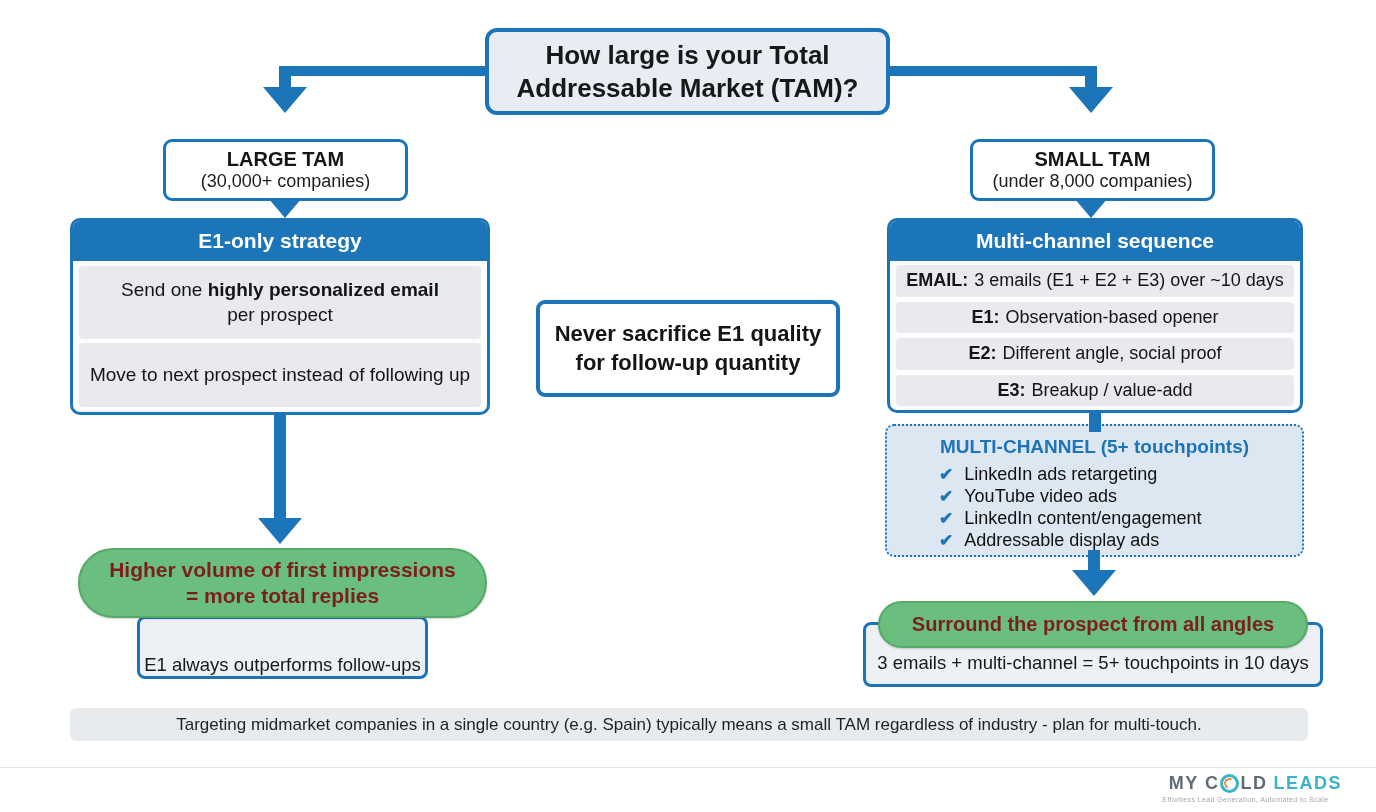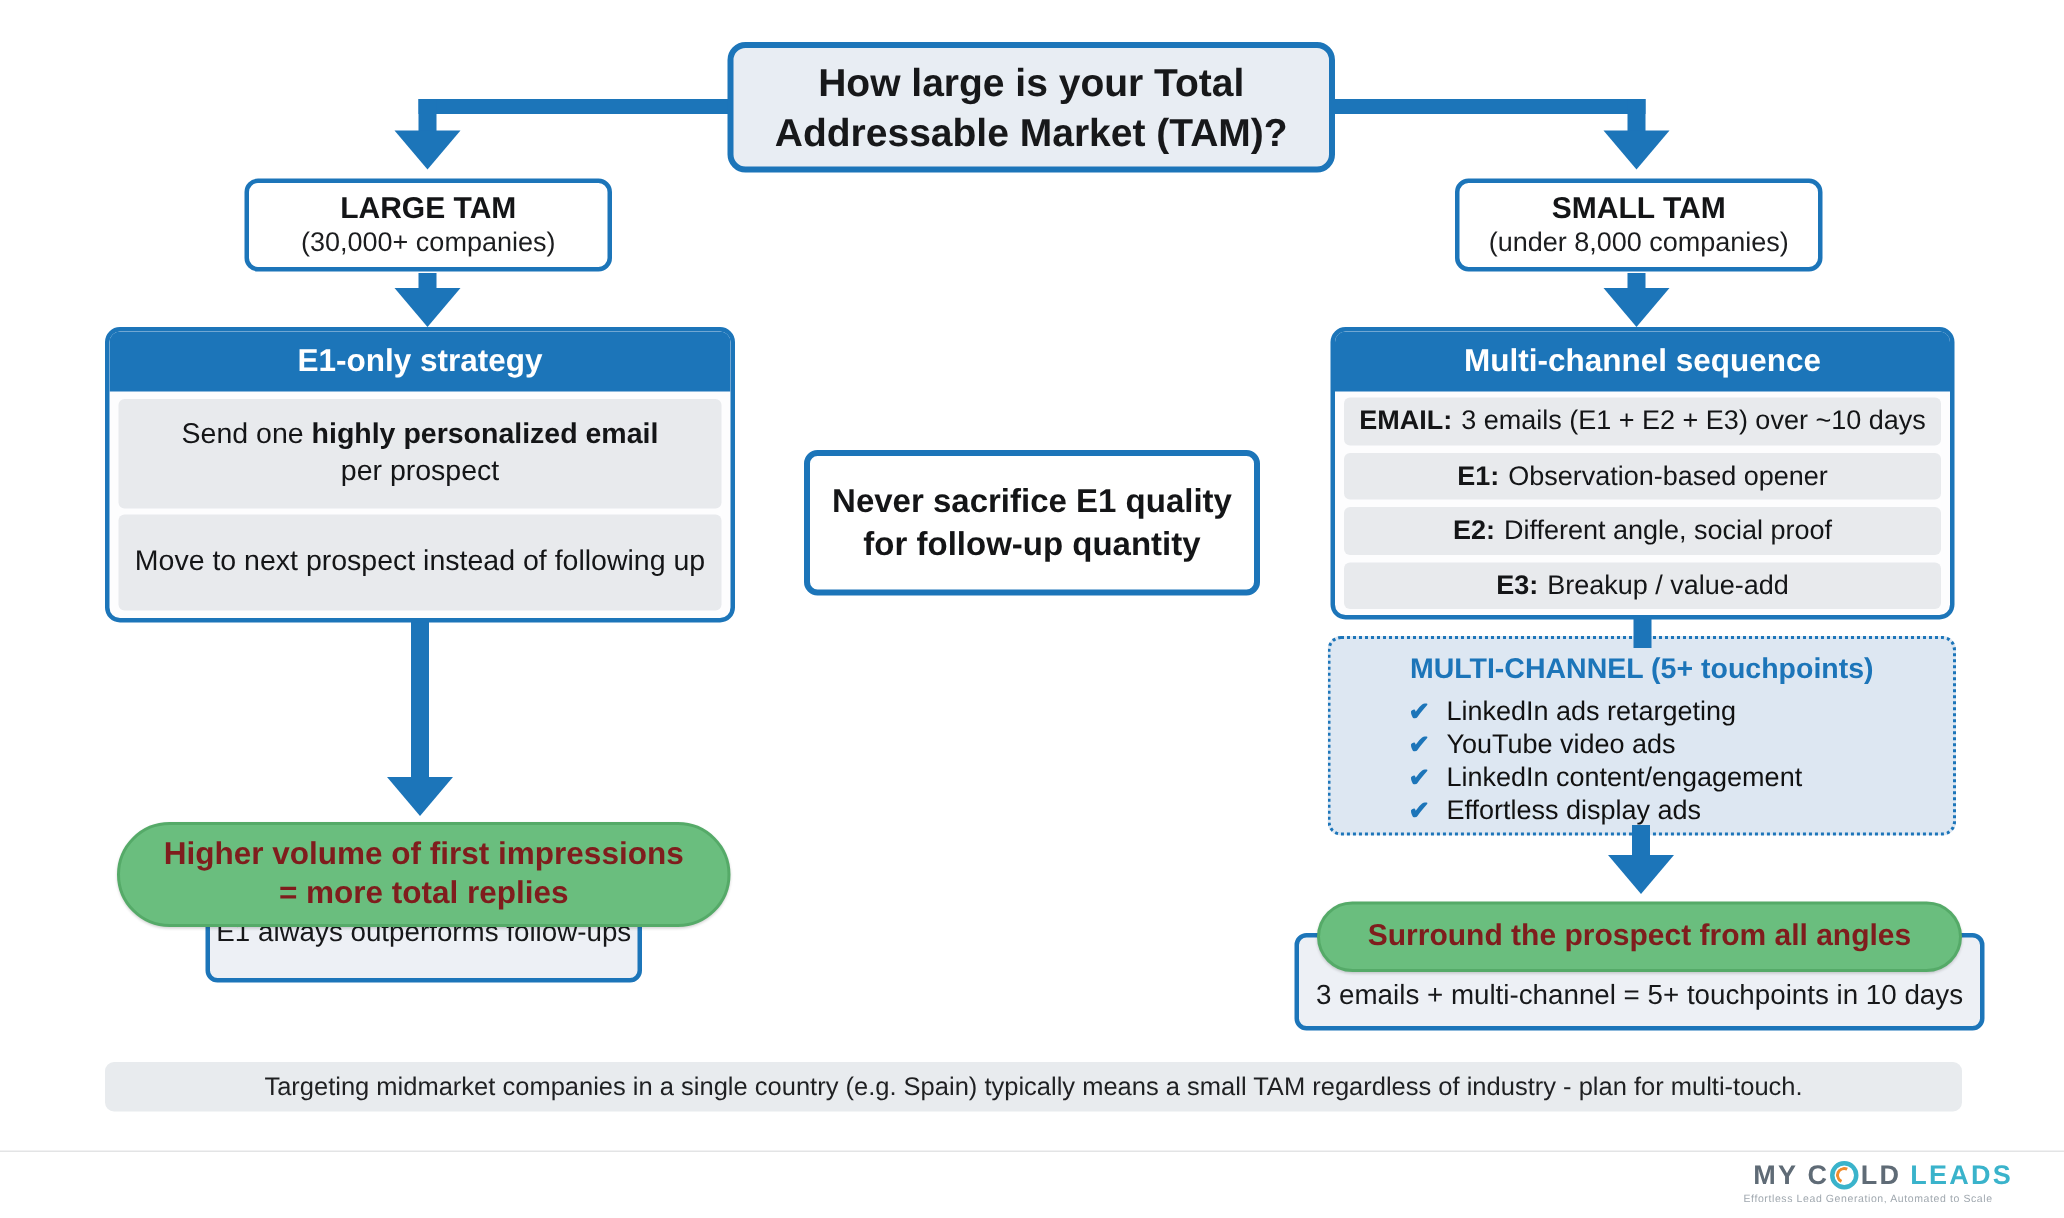--- a/index.html
+++ b/index.html
@@ -18,21 +18,21 @@
     left:485px;top:28px;width:405px;height:87px;box-sizing:border-box;
     background:#e8edf3;border:4px solid #1c75b9;border-radius:12px;z-index:2;
     display:flex;flex-direction:column;align-items:center;justify-content:center;
     font-weight:bold;font-size:26px;line-height:1.25;color:#17181a;text-align:center;
   }
   
   .tambox{
     box-sizing:border-box;width:245px;height:62px;background:#ffffff;
     border:3px solid #1c75b9;border-radius:9px;z-index:2;
     display:flex;flex-direction:column;align-items:center;justify-content:center;
-    text-align:center;line-height:1.15;
+    text-align:center;line-height:1.15;margin-top:20px;
   }
   .tambox .tam-title{font-weight:bold;font-size:20px;color:#141517;}
   .tambox .tam-sub{font-size:18px;color:#1c1d1f;}
   
   .panel{
     box-sizing:border-box;background:#fdfdfe;border:3px solid #1c75b9;border-radius:10px;
     overflow:hidden;z-index:2;display:flex;flex-direction:column;
   }
   .panel-header{
     background:#1c75b9;color:#ffffff;font-weight:bold;font-size:21px;
@@ -134,21 +134,21 @@
         </span>
         <span>per prospect</span>
       </div>
       <div class="prow">Move to next prospect instead of following up</div>
     </div>
   </div>
 
   <div class="shaft" style="left:274px;top:413px;width:12px;height:107px;"></div>
   <div class="ahead" style="left:258px;top:518px;"></div>
 
-  <div class="abs resultnote" style="left:137px;top:592px;width:291px;height:63px;padding-bottom:20px;text-align:right;">
+  <div class="abs resultnote" style="left:137px;top:616px;width:291px;height:63px;padding-bottom:0;text-align:right;">
     <span>E1 always outperforms follow-ups</span>
   </div>
   <div class="abs pill" style="left:78px;top:548px;width:409px;height:70px;font-size:21px;">
     <span>Higher volume of first impressions</span>
     <span>= more total replies</span>
   </div>
 
   <div class="abs centerbox">
     <span>Never sacrifice E1 quality</span>
     <span>for follow-up quantity</span>
@@ -195,21 +195,21 @@
       <div class="mc-item">
         <span class="mc-check">✔</span>
         <span>YouTube video ads</span>
       </div>
       <div class="mc-item">
         <span class="mc-check">✔</span>
         <span>LinkedIn content/engagement</span>
       </div>
       <div class="mc-item">
         <span class="mc-check">✔</span>
-        <span>Effortless display ads</span>
+        <span>Addressable display ads</span>
       </div>
     </div>
   </div>
 
   <div class="shaft" style="left:1088px;top:550px;width:12px;height:22px;z-index:2;"></div>
   <div class="ahead" style="left:1072px;top:570px;z-index:2;"></div>
 
   <div class="abs resultnote" style="left:863px;top:622px;width:460px;height:65px;padding-bottom:10px;">
     <span>3 emails + multi-channel = 5+ touchpoints in 10 days</span>
   </div>

